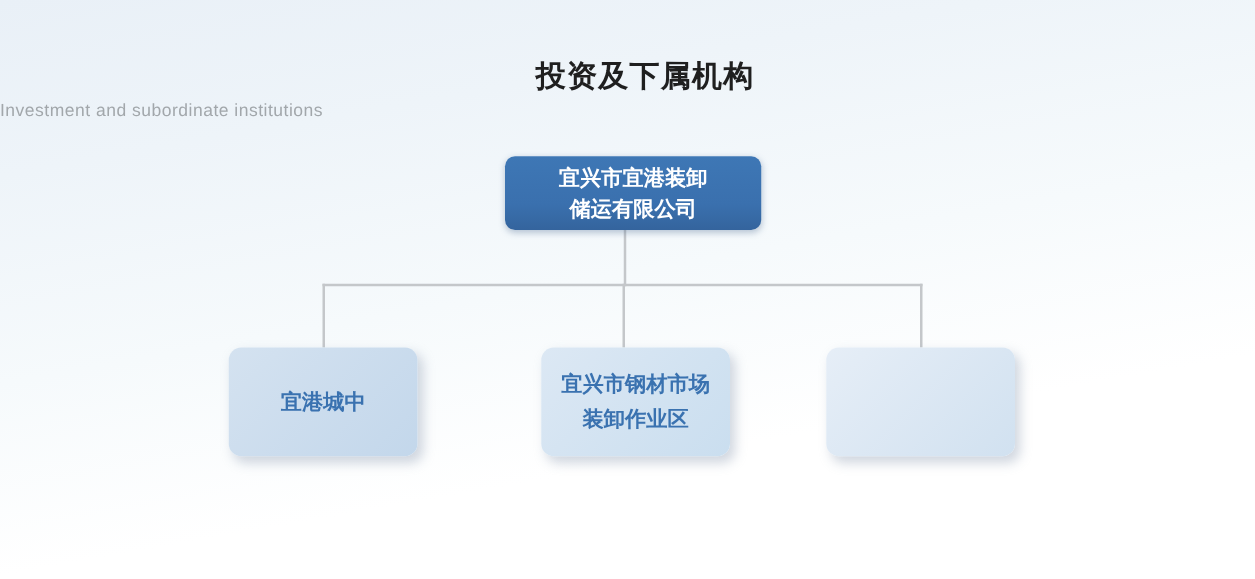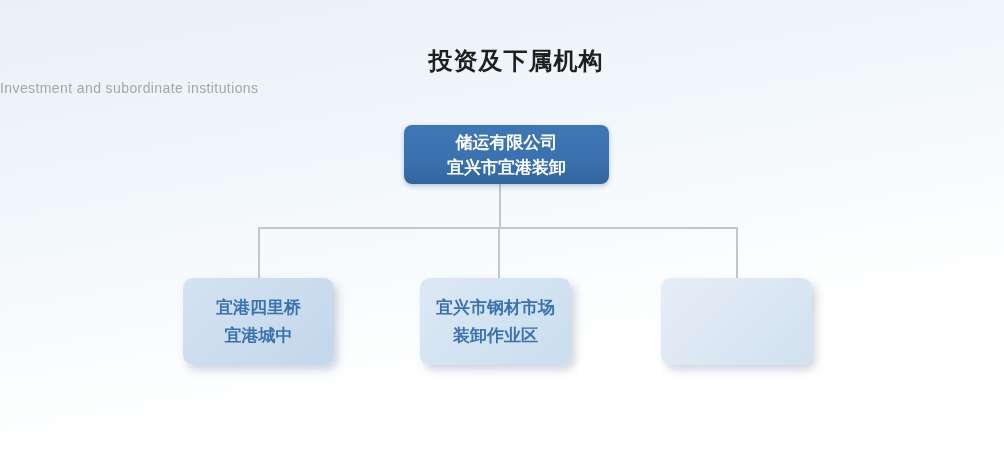--- a/index.html
+++ b/index.html
@@ -69,46 +69,45 @@
     top: 278px;
     width: 151px;
     height: 87px;
     border-radius: 10px;
     color: #3a72b0;
     font-size: 17px;
     line-height: 28px;
     box-shadow: 4px 5px 9px rgba(150, 165, 185, 0.45);
   }
   .node.c1 { left: 183px; background: linear-gradient(135deg, #d4e2f0 0%, #c3d7eb 100%); }
-  .node.c2 { left: 420px; background: linear-gradient(135deg, #dce8f4 0%, #cadeef 100%); }
+  .node.c2 { left: 433px; background: linear-gradient(135deg, #dce8f4 0%, #cadeef 100%); }
   .node.c3 { left: 661px; background: linear-gradient(135deg, #e6eef7 0%, #d1e1f0 100%); }
 </style>
 </head>
 <body>
 
 <div class="canvas">
 
   <div class="title">投资及下属机构</div>
   <div class="subtitle">Investment and subordinate institutions</div>
 
   <div>
     <div class="line v" style="left:499px; top:184px; height:45px;"></div>
     <div class="line h" style="left:258px; top:227px; width:480px;"></div>
     <div class="line v" style="left:258px; top:227px; height:51px;"></div>
     <div class="line v" style="left:498px; top:227px; height:51px;"></div>
     <div class="line v" style="left:736px; top:227px; height:51px;"></div>
   </div>
 
   <div class="node root">
+    <span>宜兴市宜港装卸</span>
     <span>储运有限公司</span>
-    <span>宜兴市宜港装卸</span>
   </div>
 
   <div class="node child c1">
-    <span>宜港四里桥</span>
     <span>宜港城中</span>
   </div>
 
   <div class="node child c2">
     <span>宜兴市钢材市场</span>
     <span>装卸作业区</span>
   </div>
 
   <div class="node child c3">
   </div>

